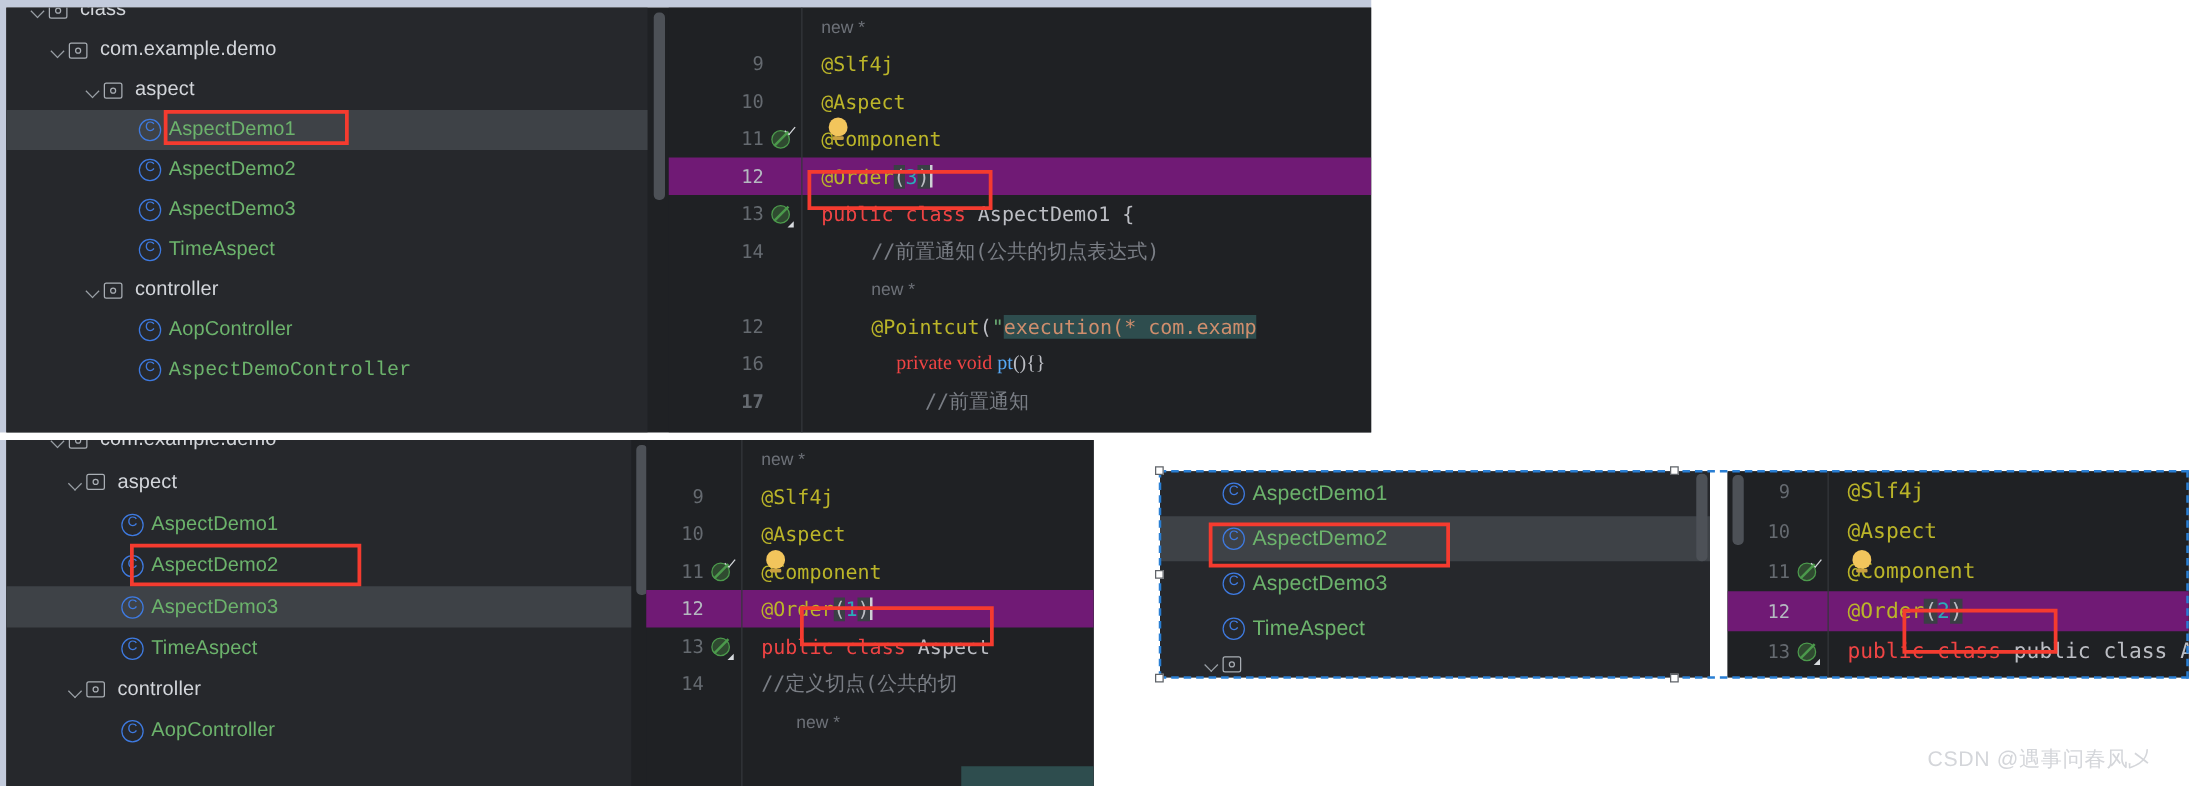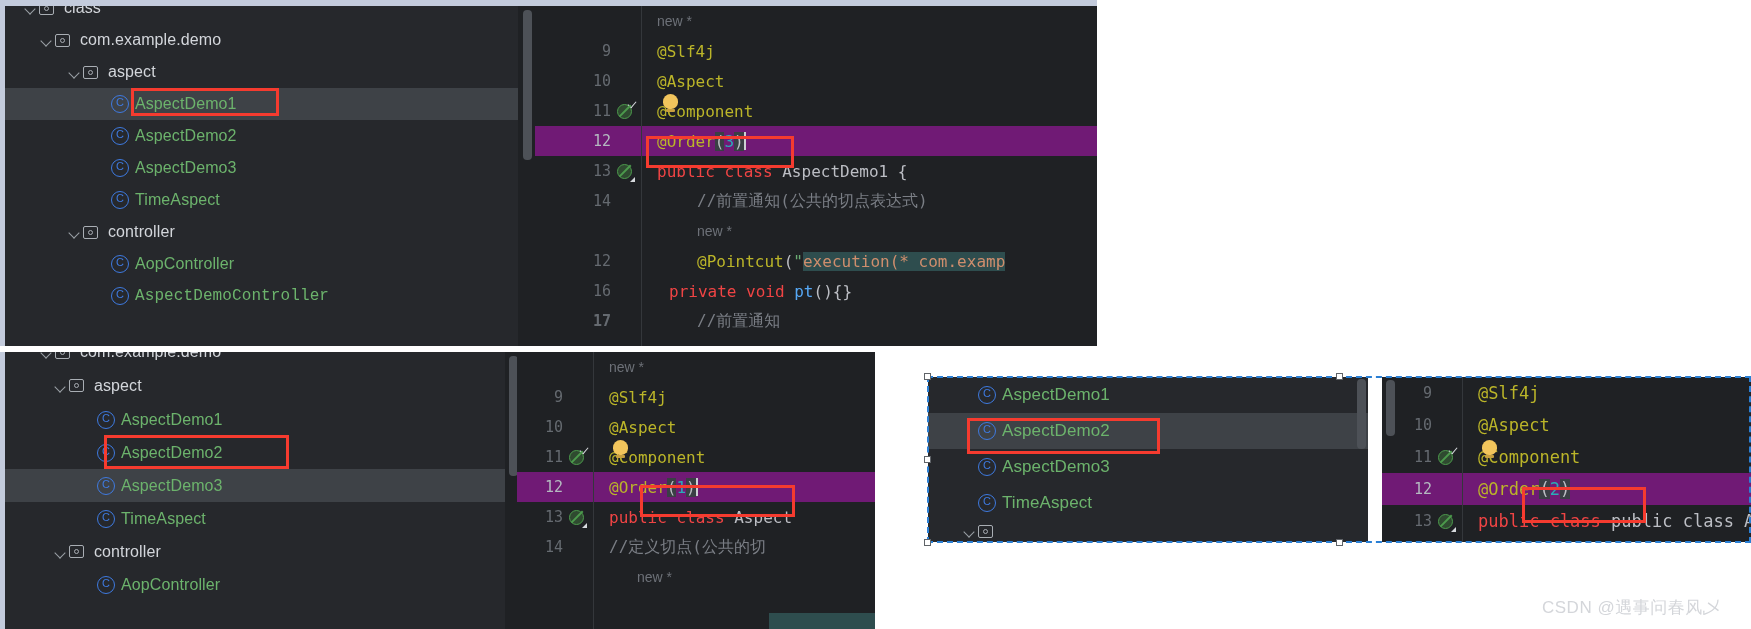--- a/index.html
+++ b/index.html
@@ -382,29 +382,29 @@
           <span class="gmark"></span>
         </span>
       <span class="codetext" style="padding-left:56px;"><span class="t-ann">@Pointcut</span><span class="t-plain">(</span><span class="t-str">"</span><span class="t-hl">execution(* com.examp</span></span>
     </div>
 
     <div class="code-row">
       <span class="gutter" style="width:106px;">
           <span>16</span>
           <span class="gmark"></span>
         </span>
-      <span class="codetext" style="padding-left:28px;"><span class="t-kw">private void </span><span class="t-meth">pt</span><span class="t-plain">(){}</span></span>
+      <span class="codetext" style="padding-left:76px;font-family:Liberation Serif, serif;"><span class="t-kw">private void </span><span class="t-meth">pt</span><span class="t-plain">(){}</span></span>
     </div>
 
     <div class="code-row">
       <span class="gutter" style="width:106px;font-weight:bold;">
           <span>17</span>
           <span class="gmark"></span>
         </span>
-      <span class="codetext t-cmt" style="padding-left:56px;">//前置通知</span>
+      <span class="codetext t-cmt" style="padding-left:56px;margin-left:43px;">//前置通知</span>
     </div>
   </div>
 </div>
 
 <div class="redbox" style="left:131px;top:88px;width:148px;height:28px;"></div>
 <div class="redbox" style="left:646px;top:136px;width:148px;height:32px;"></div>
 
 <div class="topstrip" style="left:0;top:352px;width:5px;height:277px;"></div>
 
 <div class="panel" style="left:5px;top:352px;width:870px;height:277px;">

